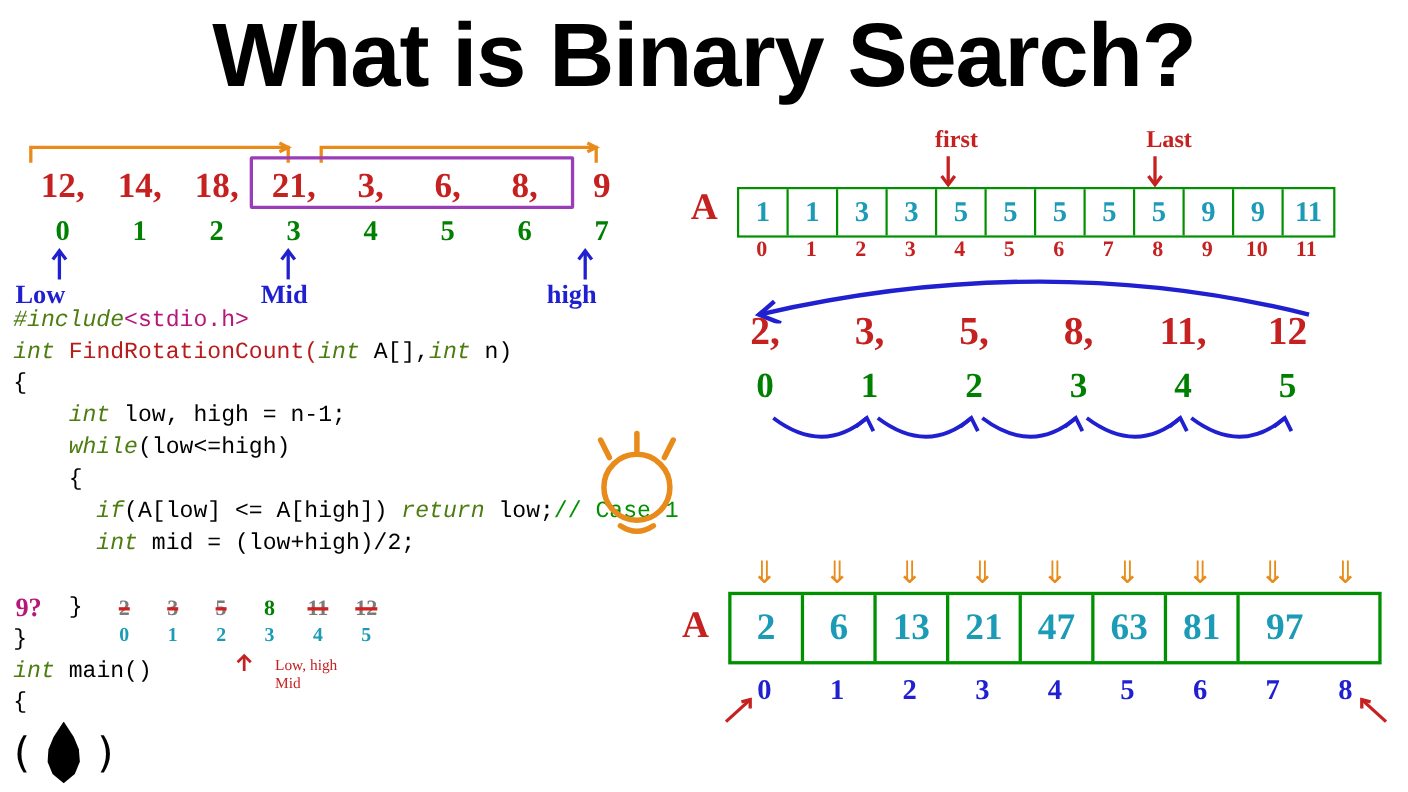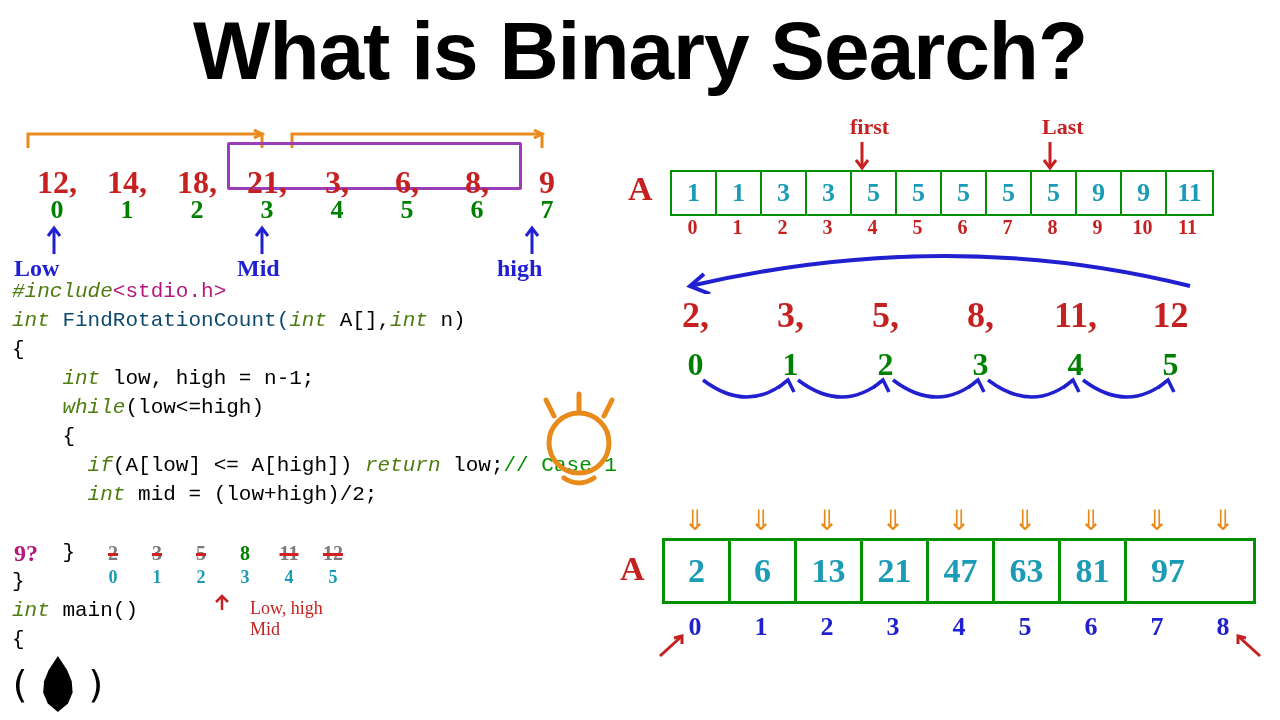--- a/index.html
+++ b/index.html
@@ -1,43 +1,43 @@
 <!DOCTYPE html>
 <html><head>
 <meta charset="utf-8">
 <style>
   * { margin: 0; padding: 0; box-sizing: border-box; }
   body { width: 1280px; height: 720px; background: #fff; font-family: 'Comic Sans MS', cursive; position: relative; overflow: hidden; }
   .title { font-family: Arial, Helvetica, sans-serif; font-weight: 900; font-size: 82px; text-align: center; padding-top: 4px; letter-spacing: -1px; }
   .left-col { position: absolute; top: 120px; left: 22px; width: 620px; }
   .right-col { position: absolute; top: 120px; left: 640px; width: 630px; }
-  .hand-red { color: #c62121; margin-top: 14px; }
+  .hand-red { color: #c62121; }
   .hand-green { color: #008000; }
   .hand-blue { color: #2020d0; }
   .hand-purple { border: 3px solid #9b3db7; }
   .arr1 { position: relative; height: 130px; }
   .arr1-vals { position: absolute; top: 30px; font-size: 32px; font-weight: bold; display: flex; gap: 0; }
   .arr1-vals span { width: 70px; text-align: center; display: inline-block; }
   .arr1-idx { position: absolute; top: 75px; font-size: 26px; font-weight: bold; display: flex; gap: 0; }
   .arr1-idx span { width: 70px; text-align: center; display: inline-block; }
   .box-purple { position: absolute; top: 22px; left: 205px; width: 295px; height: 48px; border-radius: 2px; }
   .brackets-top { position: absolute; top: 4px; left: 0; width: 560px; height: 28px; }
   .lmh { position: absolute; font-family: 'Comic Sans MS', cursive; font-size: 24px; font-weight: bold; }
   .code { font-family: 'Consolas', 'Courier New', monospace; font-size: 21px; line-height: 1.38; position: absolute; top: 278px; left: 12px; white-space: pre; }
   .kw { color: #4d7c0f; font-style: italic; }
-  .fn { color: #0c4a6e; }
+  .fn { color: #b91c1c; }
   .ang { color: #b5177a; }
   .cmt { color: #009000; }
   .tinyarr { position: absolute; top: 540px; left: 90px; font-family: 'Comic Sans MS', cursive; }
   .tinyarr .tv { font-size: 20px; font-weight: bold; }
   .tinyarr .ti { font-size: 18px; font-weight: bold; color: #1b9bb5; }
   .tinyarr td { width: 42px; text-align: center; }
   .crossed { text-decoration: line-through; text-decoration-color: #d02020; text-decoration-thickness: 3px; color: #7a7a7a; }
   .nine-q { position: absolute; top: 540px; left: 14px; font-size: 24px; color: #b5177a; font-weight: bold; }
-  .lhmid { position: absolute; top: 598px; left: 250px; font-size: 18px; color: #c62121; font-family: 'Comic Sans MS', cursive; }
+  .lhmid { position: absolute; top: 598px; left: 250px; font-size: 14px; color: #c62121; font-family: 'Comic Sans MS', cursive; }
   .logo { position: absolute; bottom: 8px; left: 8px; font-size: 38px; font-family: monospace; display: flex; align-items: center; }
   .flame { width: 46px; height: 56px; background: #000; clip-path: polygon(50% 0%, 30% 25%, 20% 45%, 18% 65%, 28% 85%, 50% 100%, 72% 85%, 82% 65%, 80% 45%, 70% 25%); margin: 0 4px; }
 
   
   .arrA { position: relative; height: 130px; }
   .fl-lbl { position: absolute; font-size: 22px; color: #c62121; font-family: 'Comic Sans MS', cursive; font-weight: bold; }
   .A-lbl { position: absolute; font-size: 34px; color: #c62121; font-weight: bold; font-family: 'Comic Sans MS', cursive; }
   .grid-A { position: absolute; top: 50px; left: 30px; display: flex; border: 2px solid #009000; }
   .grid-A div { width: 45px; height: 42px; border-right: 2px solid #009000; display: flex; align-items: center; justify-content: center; font-size: 26px; font-weight: bold; color: #1b9bb5; font-family: 'Comic Sans MS', cursive; }
   .grid-A div:last-child { border-right: none; }

